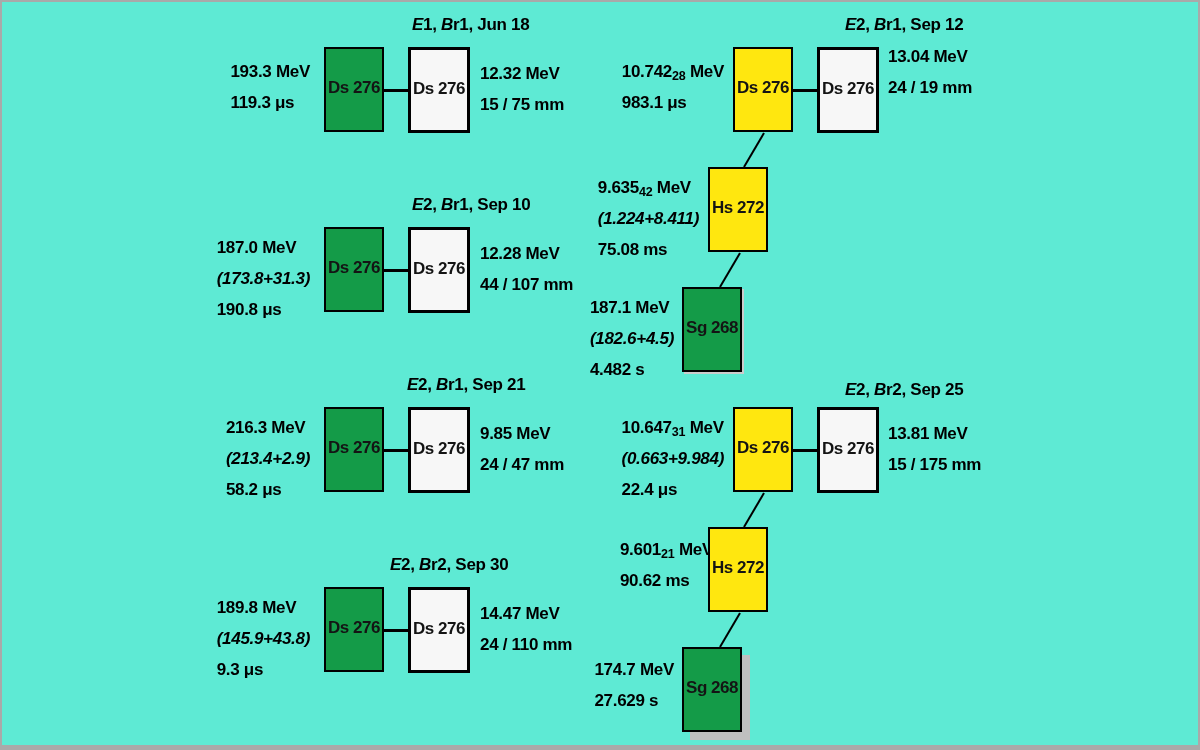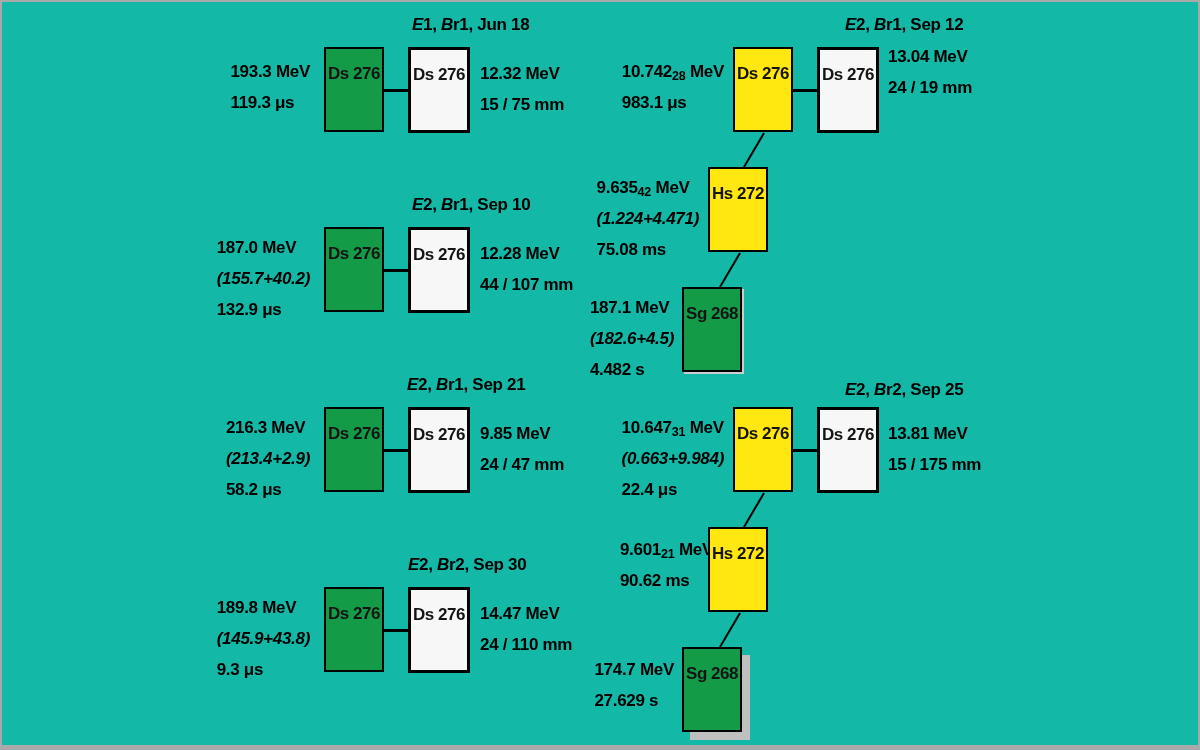--- a/index.html
+++ b/index.html
@@ -1,32 +1,32 @@
 <!DOCTYPE html>
 <html><head>
 <meta charset="utf-8">
 <style>
   html,body{margin:0;padding:0;background:#ffffff;}
   .stage{
     position:relative;width:1200px;height:750px;box-sizing:border-box;
-    background:#14b8a6;border:2px solid #a9a9a9;border-bottom-width:5px;
+    background:#5eead4;border:2px solid #a9a9a9;border-bottom-width:5px;
     font-family:"Liberation Sans",sans-serif;font-weight:700;color:#000;
     overflow:hidden;
   }
   .links{position:absolute;left:0;top:0;width:1200px;height:750px;}
   .hdr{position:absolute;font-size:17px;line-height:22px;white-space:nowrap;letter-spacing:-0.3px;}
   .txt{position:absolute;font-size:17px;line-height:31px;white-space:nowrap;letter-spacing:-0.3px;text-align:left;}
   .it{font-style:italic;}
   .box{position:absolute;box-sizing:border-box;width:60px;height:85px;border:2px solid #000;text-align:center;}
   .box.thick{width:62px;height:86px;border-width:3px;background:#f7f7f7;}
   .green{background:#149b48;}
   .yellow{background:#ffe70f;}
   .shadow-sm{box-shadow:2px 2px 0 #cccccc;}
   .shadow-lg{box-shadow:8px 8px 0 #bfbfbf;}
-  .lbl{display:block;margin-top:15px;font-size:17px;letter-spacing:-0.5px;color:#141414;}
+  .lbl{display:block;margin-top:29px;font-size:17px;letter-spacing:-0.5px;color:#141414;}
   .hline{position:absolute;height:3px;background:#000;}
   sub{font-size:12.5px;line-height:0;vertical-align:-3px;letter-spacing:-0.2px;}
 </style>
 </head>
 <body>
 
 <div class="stage">
 
   <svg class="links" viewBox="0 0 1200 750">
     <line x1="762" y1="131" x2="742" y2="165" stroke="#000" stroke-width="2"></line>
@@ -50,22 +50,22 @@
         <span class="lbl">Ds 276</span>
       </div>
     <div class="txt" style="left:478px;top:56px">
       <div>12.32 MeV</div>
       <div>15 / 75 mm</div>
     </div>
 
     <div class="hdr" style="left:410px;top:192px"><span class="it">E</span><span>2, </span><span class="it">B</span><span>r1, Sep 10</span></div>
     <div class="txt" style="right:888px;top:230px">
       <div>187.0 MeV</div>
-      <div class="it">(155.7+40.2)</div>
-      <div>132.9 μs</div>
+      <div class="it">(173.8+31.3)</div>
+      <div>190.8 μs</div>
     </div>
     <div class="box green" style="left:322px;top:225px">
         <span class="lbl">Ds 276</span>
       </div>
     <div class="hline" style="left:380px;top:267px;width:26px"></div>
     <div class="box thick" style="left:406px;top:225px">
         <span class="lbl">Ds 276</span>
       </div>
     <div class="txt" style="left:478px;top:236px">
       <div>12.28 MeV</div>
@@ -83,21 +83,21 @@
       </div>
     <div class="hline" style="left:380px;top:447px;width:26px"></div>
     <div class="box thick" style="left:406px;top:405px">
         <span class="lbl">Ds 276</span>
       </div>
     <div class="txt" style="left:478px;top:416px">
       <div>9.85 MeV</div>
       <div>24 / 47 mm</div>
     </div>
 
-    <div class="hdr" style="left:406px;top:552px"><span class="it">E</span><span>2, </span><span class="it">B</span><span>r2, Sep 30</span></div>
+    <div class="hdr" style="left:388px;top:552px"><span class="it">E</span><span>2, </span><span class="it">B</span><span>r2, Sep 30</span></div>
     <div class="txt" style="right:888px;top:590px">
       <div>189.8 MeV</div>
       <div class="it">(145.9+43.8)</div>
       <div>9.3 μs</div>
     </div>
     <div class="box green" style="left:322px;top:585px">
         <span class="lbl">Ds 276</span>
       </div>
     <div class="hline" style="left:380px;top:627px;width:26px"></div>
     <div class="box thick" style="left:406px;top:585px">
@@ -123,21 +123,21 @@
     <div class="hline" style="left:789px;top:87px;width:27px"></div>
     <div class="box thick" style="left:815px;top:45px">
         <span class="lbl">Ds 276</span>
       </div>
     <div class="txt" style="left:886px;top:39px">
       <div>13.04 MeV</div>
       <div>24 / 19 mm</div>
     </div>
     <div class="txt" style="right:499px;top:170px">
       <div><span>9.635</span><sub>42</sub><span> MeV</span></div>
-      <div class="it">(1.224+4.471)</div>
+      <div class="it">(1.224+8.411)</div>
       <div>75.08 ms</div>
     </div>
     <div class="box yellow" style="left:706px;top:165px">
         <span class="lbl">Hs 272</span>
       </div>
     <div class="txt" style="right:524px;top:290px">
       <div>187.1 MeV</div>
       <div class="it">(182.6+4.5)</div>
       <div>4.482 s</div>
     </div>

